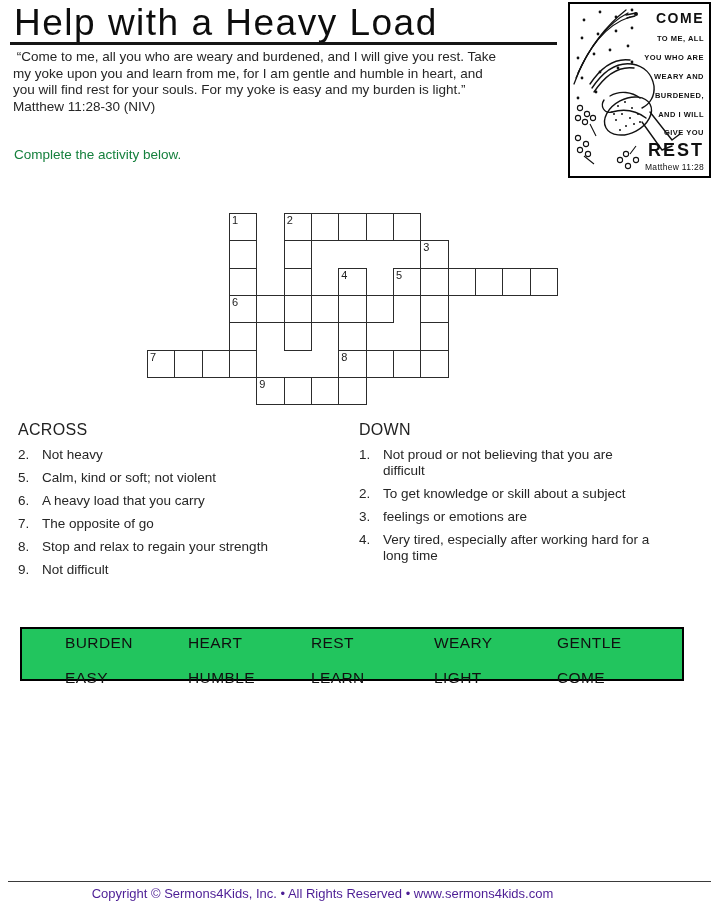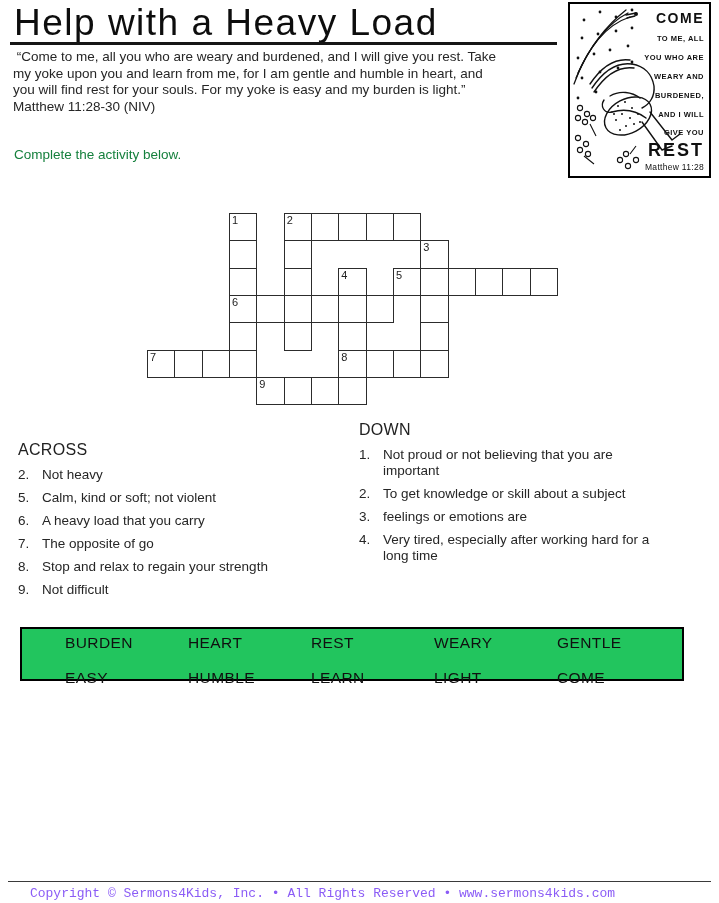--- a/index.html
+++ b/index.html
@@ -28,39 +28,39 @@
   .cl6{top:124px;font-size:7.5px;font-weight:bold;letter-spacing:.5px;}
   .cl7{top:136px;font-size:18px;font-weight:bold;letter-spacing:2px;}
   .cl8{top:158px;font-size:8.5px;letter-spacing:.3px;}
 
   
   .crossword{position:absolute;left:147px;top:213px;width:412px;height:193px;}
   .cw-cell{position:absolute;box-sizing:border-box;border:1px solid #2c2c2c;background:#fff;}
   .cw-num{position:absolute;top:0;left:2px;font-size:11px;line-height:12px;color:#222;}
 
   
-  .clues-across{position:absolute;left:18px;top:420px;width:332px;margin-top:20px;}
+  .clues-across{position:absolute;left:18px;top:420px;width:332px;}
   .clues-down{position:absolute;left:359px;top:420px;width:356px;}
   .clue-heading{font-size:16px;line-height:19px;color:#222;margin-bottom:8px;letter-spacing:.3px;}
   .clue-item{display:flex;margin-bottom:7px;font-size:13.5px;line-height:16px;color:#262626;}
   .clue-num{width:24px;flex:none;}
   .clue-text{flex:1;}
 
   
   .word-bank{position:absolute;left:20px;top:627px;width:664px;height:54px;
              border:2px solid #000;box-sizing:border-box;background:#22c55e;}
   .wb-row{display:flex;padding-left:43px;}
   .wb-row:first-child{margin-top:5px;}
   .wb-row:last-child{margin-top:17px;}
   .wb-word{width:123px;font-size:15.5px;letter-spacing:.4px;color:#101010;}
 
   
   .footer-rule{position:absolute;left:8px;top:881px;width:703px;height:1px;background:#3a3a3a;}
   .footer-text{position:absolute;left:0;top:886px;width:645px;text-align:center;
-               font-size:13px;color:#8b5cf6;font-family:Liberation Mono, monospace;}
+               font-size:13px;color:#4c1d95;}
 </style>
 </head>
 <body>
 
 <div class="page">
 
   <h1 class="page-title">Help with a Heavy Load</h1>
   <div class="title-rule"></div>
 
   <div class="verse-block">
@@ -258,21 +258,21 @@
       </div>
   </div>
 
   <div class="clues-down">
     <div class="clue-heading">DOWN</div>
     <div>
         <div class="clue-item">
           <span class="clue-num">1.</span>
           <span class="clue-text">
             <div>Not proud or not believing that you are</div>
-            <div>important</div>
+            <div>difficult</div>
           </span>
         </div>
         <div class="clue-item">
           <span class="clue-num">2.</span>
           <span class="clue-text">
             <div>To get knowledge or skill about a subject</div>
           </span>
         </div>
         <div class="clue-item">
           <span class="clue-num">3.</span>

